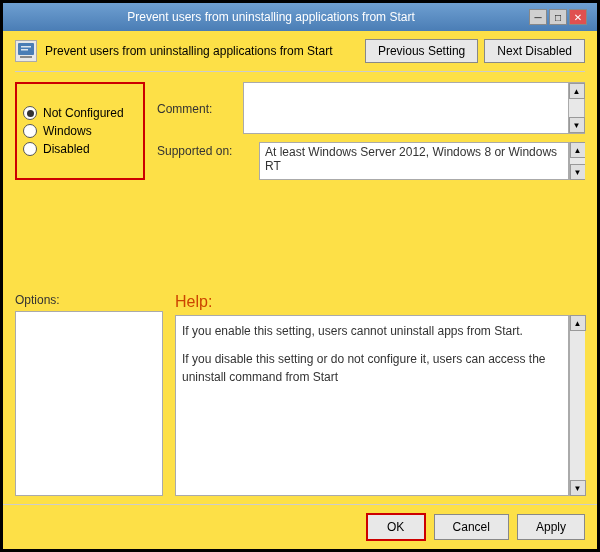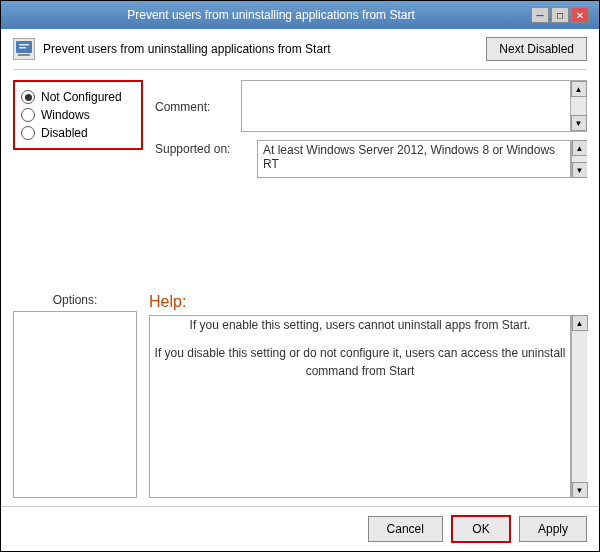--- a/index.html
+++ b/index.html
@@ -14,22 +14,22 @@
       background: #c0c0c0;
       display: flex;
       align-items: center;
       justify-content: center;
       min-height: 100vh;
     }
 
     .window {
       width: 600px;
       height: 552px;
-      background: #ffffff;
-      border: 1px solid #000000;
+      background: #fde047;
+      border: 3px solid #000000;
       box-shadow: 2px 2px 8px rgba(0,0,0,0.4);
       display: flex;
       flex-direction: column;
     }
 
     .title-bar {
       background: linear-gradient(to bottom, #6e9fd1, #4a7db5);
       color: white;
       padding: 6px 10px;
       display: flex;
@@ -133,21 +133,21 @@
       display: flex;
       flex-direction: column;
       gap: 6px;
     }
 
     .radio-group {
       display: flex;
       flex-direction: column;
       gap: 4px;
       border: 2px solid #cc0000;
-      padding: 8px 6px;
+      padding: 22px 6px;
     }
 
     .radio-item {
       display: flex;
       align-items: center;
       gap: 6px;
       cursor: pointer;
     }
 
     .radio-input {
@@ -219,40 +219,39 @@
     .help-label {
       font-size: 16px;
       color: #cc4400;
       margin-bottom: 4px;
     }
 
     .help-box {
       flex: 1;
       border: 1px solid #aaa;
       background: white;
+      padding: 6px;
       overflow-y: auto;
       font-size: 12px;
       color: #333;
       line-height: 1.5;
-      text-align: center;
     }
 
     .bottom-section {
       display: flex;
       gap: 12px;
       flex: 1;
       min-height: 0;
     }
 
     .options-section {
-      width: 124px;
+      width: 148px;
       flex-shrink: 0;
       display: flex;
       flex-direction: column;
-      text-align: center;
     }
 
     .options-title {
       font-size: 12px;
       color: #333;
       margin-bottom: 4px;
     }
 
     .options-content-box {
       flex: 1;
@@ -355,20 +354,21 @@
           <svg width="18" height="18" viewBox="0 0 18 18">
             <rect x="1" y="1" width="16" height="12" fill="#4a7db5" rx="1"></rect>
             <rect x="3" y="14" width="12" height="2" fill="#888"></rect>
             <rect x="4" y="4" width="10" height="1.5" fill="white" opacity="0.8"></rect>
             <rect x="4" y="7" width="7" height="1.5" fill="white" opacity="0.8"></rect>
           </svg>
         </div>
         <span>Prevent users from uninstalling applications from Start</span>
       </div>
       <div class="nav-buttons">
+        <button class="nav-btn">Previous Setting</button>
         <button class="nav-btn">Next Disabled</button>
       </div>
     </div>
 
     <div class="main-body">
 
       <div class="left-panel">
         <div class="radio-group">
           <label class="radio-item">
             <div class="radio-input checked"></div>
@@ -432,17 +432,17 @@
             <div class="scrollbar-thumb-area"></div>
             <div class="scrollbar-arrow">▼</div>
           </div>
         </div>
       </div>
     </div>
 
   </div>
 
   <div class="footer">
+    <button class="footer-btn ok-btn">OK</button>
     <button class="footer-btn">Cancel</button>
-    <button class="footer-btn ok-btn">OK</button>
     <button class="footer-btn">Apply</button>
   </div>
 </div>
 
 </body></html>

